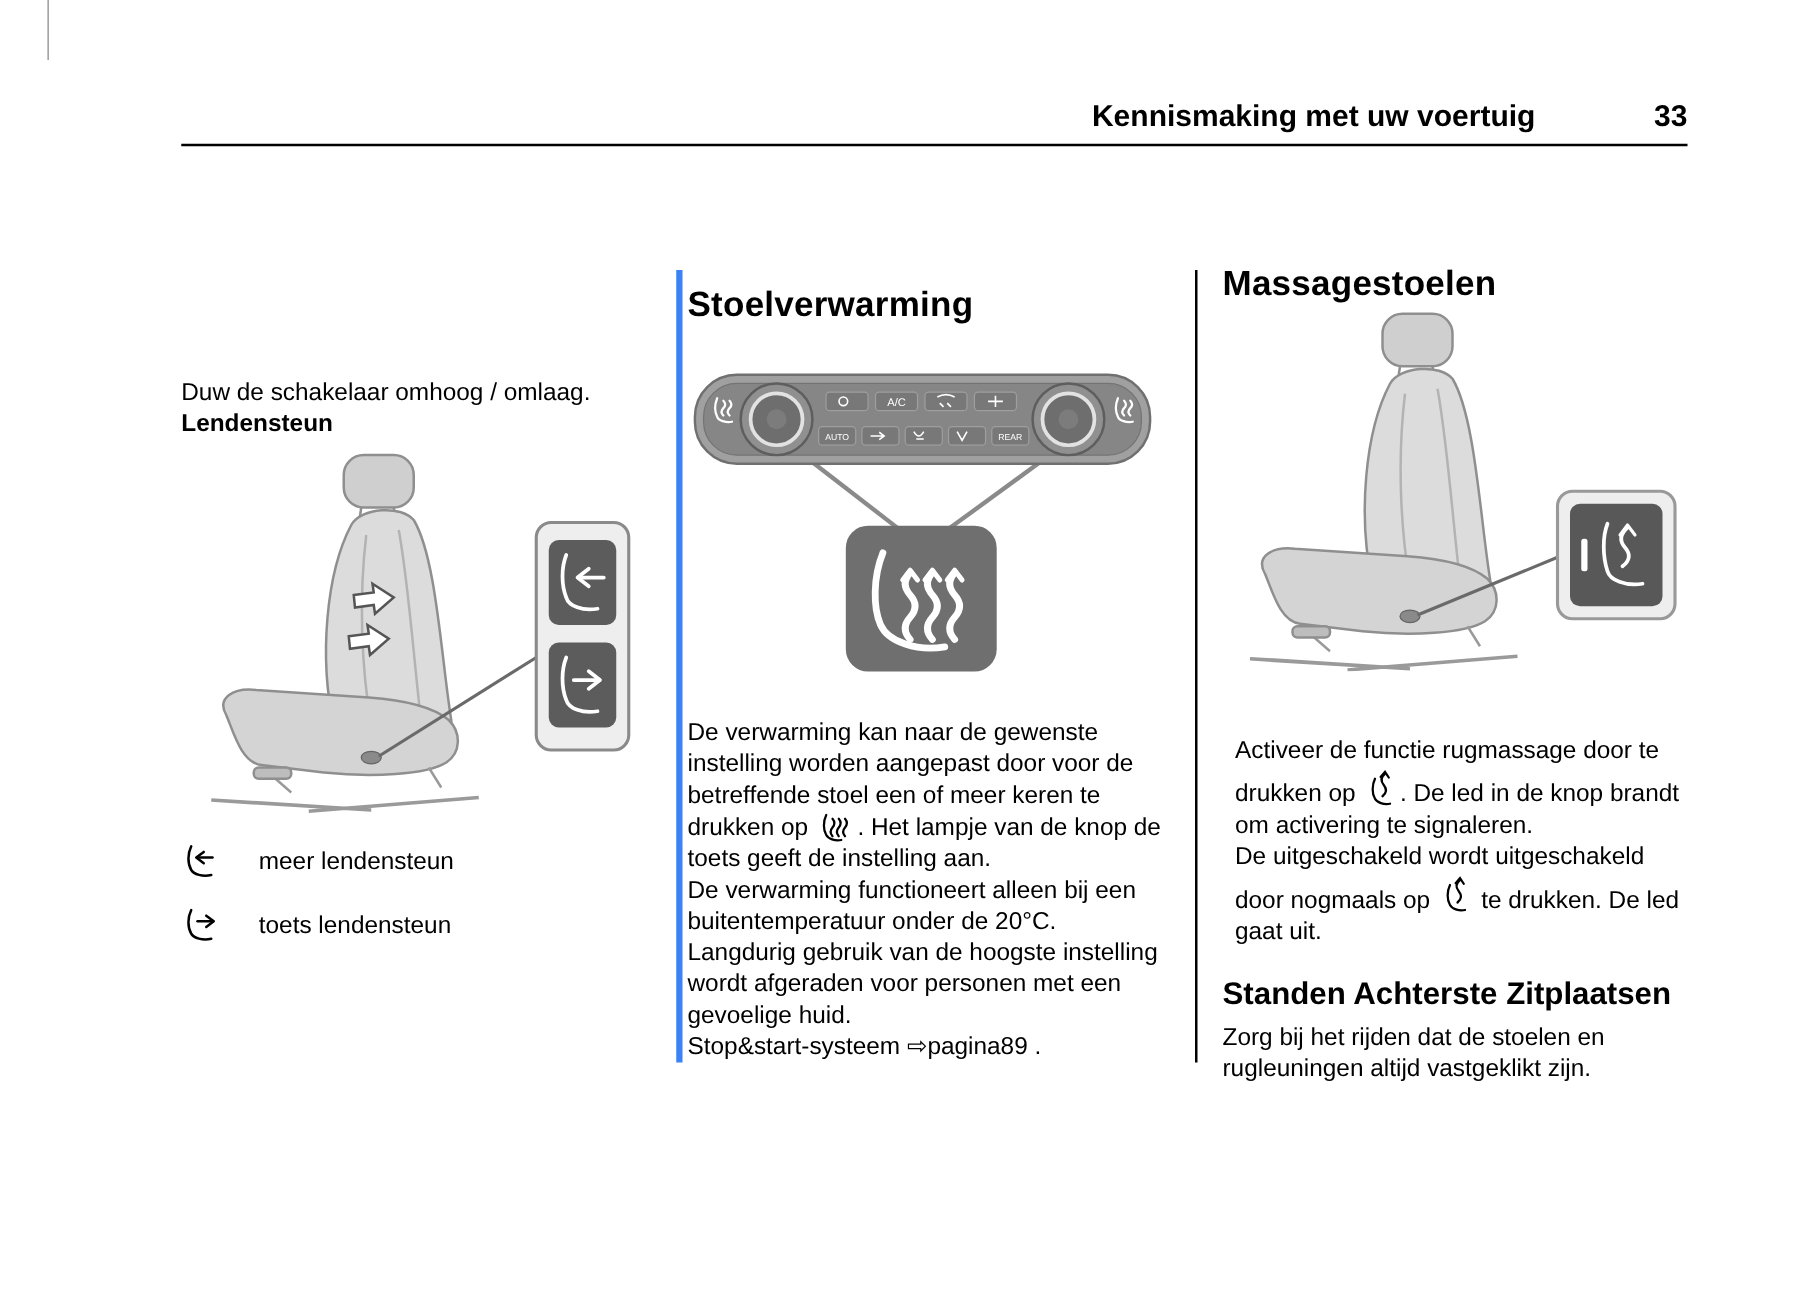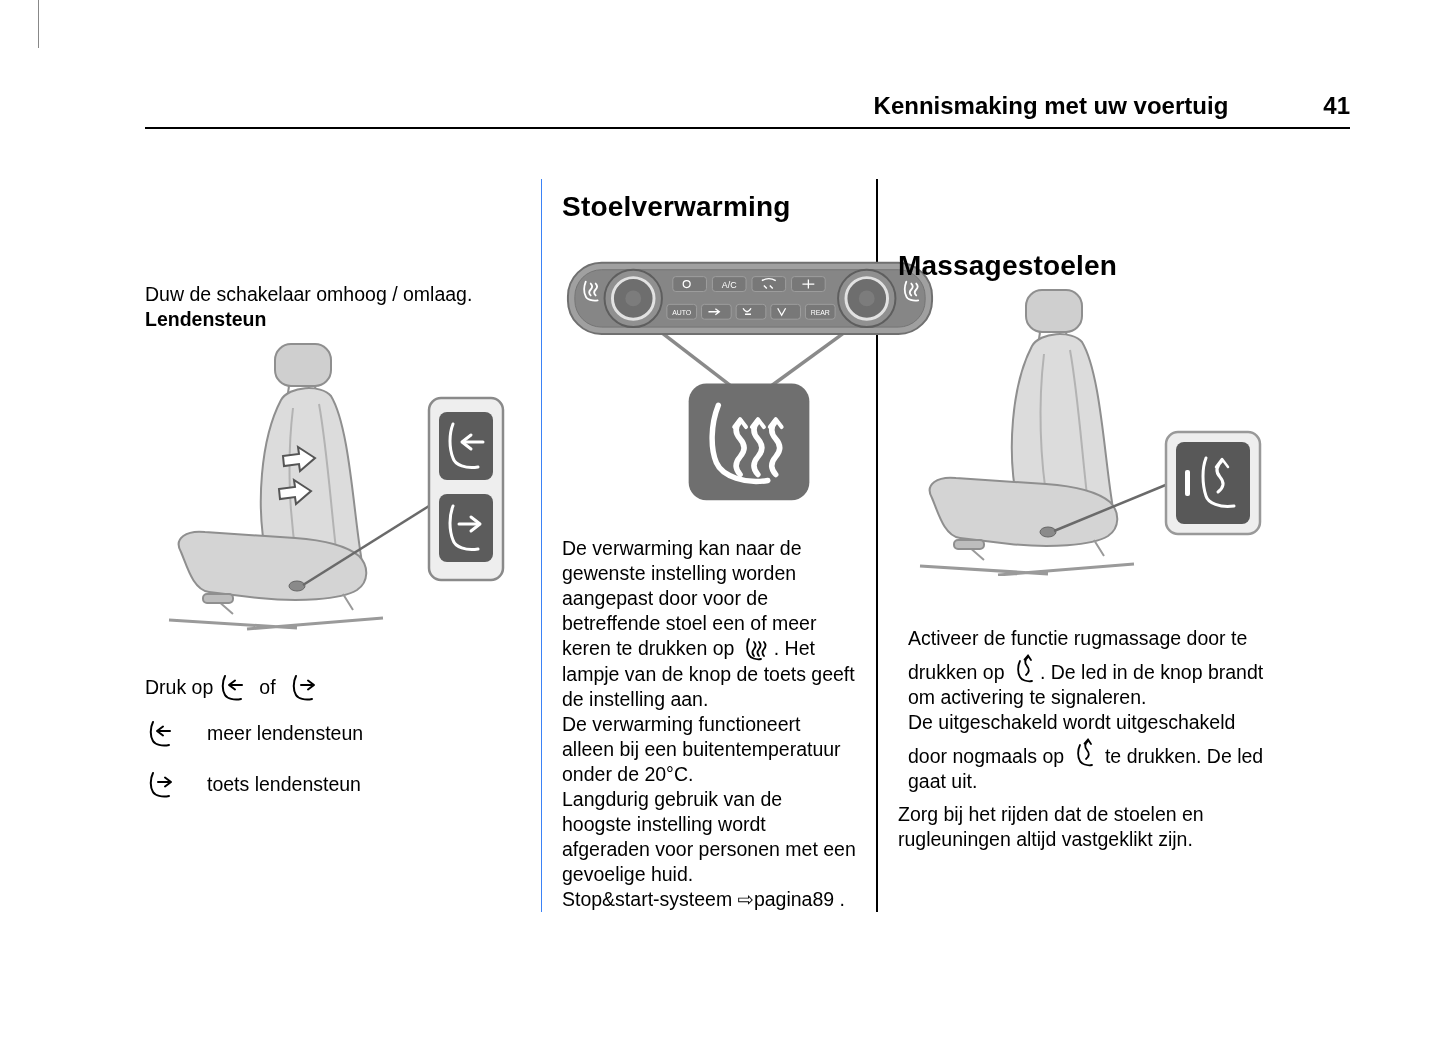--- a/index.html
+++ b/index.html
@@ -4,32 +4,32 @@
 <style>
   * { margin:0; padding:0; box-sizing:border-box; }
   html,body { background:#ffffff; }
   body {
     width:1445px; height:1047px;
     position:relative; overflow:hidden;
     font-family:"Liberation Sans", sans-serif;
     color:#000;
   }
   .crop-mark { position:absolute; left:38px; top:0; width:1px; height:48px; background:#888; }
-  .content { position:absolute; left:145px; top:92px; width:1205px; }
+  .content { position:absolute; left:145px; top:80px; width:1205px; }
 
   .header-row {
     display:flex; justify-content:flex-end; align-items:baseline; gap:95px;
     font-size:24px; font-weight:bold; padding-bottom:7px;
     border-bottom:2px solid #000;
   }
 
   .columns { display:flex; height:832px; align-items:center; }
   .col { padding-top:12px; }
   .col-left  { width:396px; padding-right:12px; }
-  .col-mid   { width:337px; border-left:1px solid #3b82f6; border-right:2px solid #000; padding-left:20px; padding-right:20px; }
+  .col-mid   { width:417px; border-left:5px solid #3b82f6; border-right:2px solid #000; padding-left:4px; padding-right:20px; }
   .col-right { width:392px; padding-left:20px; }
 
   .body-text { font-size:19.5px; line-height:25px; }
   .subhead   { font-size:19.5px; line-height:25px; font-weight:bold; }
   h2.section-heading { font-size:28px; line-height:32px; font-weight:bold; letter-spacing:.2px; }
   h3.sub-section-heading { font-size:25px; line-height:30px; font-weight:bold; margin-top:22px; }
 
   figure { display:block; }
   .fig-left  { margin-top:6px; margin-left:2px; }
   .fig-mid   { margin-top:12px; }
@@ -54,21 +54,21 @@
 </style>
 </head>
 <body>
 
 <div class="crop-mark"></div>
 
 <div class="content">
 
   <div class="header-row">
     <span>Kennismaking met uw voertuig</span>
-    <span>41</span>
+    <span>33</span>
   </div>
 
   <div class="columns">
 
     <section class="col col-left">
       <p class="body-text">Duw de schakelaar omhoog / omlaag.</p>
       <p class="subhead">Lendensteun</p>
 
       <figure class="fig-left">
         <svg width="360" height="295" viewBox="0 0 360 295">
@@ -101,38 +101,20 @@
             <path d="M306 86 C302 96 302 110 306 120 C308 127 319 131 331 129"></path>
             <path d="M336 104 L318 104"></path>
             <path d="M324 97 L315 104 L324 111"></path>
             <path d="M306 168 C302 178 302 192 306 202 C308 209 319 213 331 211"></path>
             <path d="M312 186 L330 186"></path>
             <path d="M324 179 L333 186 L324 193"></path>
           </g>
         </svg>
       </figure>
 
-      <p class="body-text press-line">
-        <span>Druk op</span>
-        <svg class="inline-icon" width="30" height="30" viewBox="0 0 30 30">
-          <g stroke="#000" stroke-width="2" fill="none" stroke-linecap="round" stroke-linejoin="round">
-            <path d="M8 3 C5 9 5 17 8 22 C10 25.5 17 27.5 24 26"></path>
-            <path d="M25 12 L14 12"></path>
-            <path d="M18 7.5 L12 12 L18 16.5"></path>
-          </g>
-        </svg>
-        <span class="gap">of</span>
-        <svg class="inline-icon" width="30" height="30" viewBox="0 0 30 30">
-          <g stroke="#000" stroke-width="2" fill="none" stroke-linecap="round" stroke-linejoin="round">
-            <path d="M8 3 C5 9 5 17 8 22 C10 25.5 17 27.5 24 26"></path>
-            <path d="M13 12 L24 12"></path>
-            <path d="M20 7.5 L26 12 L20 16.5"></path>
-          </g>
-        </svg>
-      </p>
 
       <div class="icon-list">
         <div class="icon-row">
           <span class="icon-cell">
             <svg width="30" height="30" viewBox="0 0 30 30">
               <g stroke="#000" stroke-width="2" fill="none" stroke-linecap="round" stroke-linejoin="round">
                 <path d="M8 3 C5 9 5 17 8 22 C10 25.5 17 27.5 24 26"></path>
                 <path d="M25 12 L14 12"></path>
                 <path d="M18 7.5 L12 12 L18 16.5"></path>
               </g>
@@ -290,17 +272,18 @@
           <svg class="inline-icon-raised" width="22" height="32" viewBox="0 0 22 32">
             <g stroke="#000" stroke-width="1.8" fill="none" stroke-linecap="round">
               <path d="M6 10 C3.5 15 3.5 22 6 26 C7.5 29 13 31 18 30"></path>
               <path d="M12 24 q5 -4 1 -9 q-4 -5 1 -9"></path>
               <path d="M10.5 8.5 L14 4.5 L17 9"></path>
             </g>
           </svg><span> te drukken. De led gaat uit.</span>
         </p>
       </div>
 
+      <h3 class="sub-section-heading">Standen Achterste Zitplaatsen</h3>
       <p class="body-text after-h3">Zorg bij het rijden dat de stoelen en rugleuningen altijd vastgeklikt zijn.</p>
     </section>
 
   </div>
 </div>
 
 </body></html>

